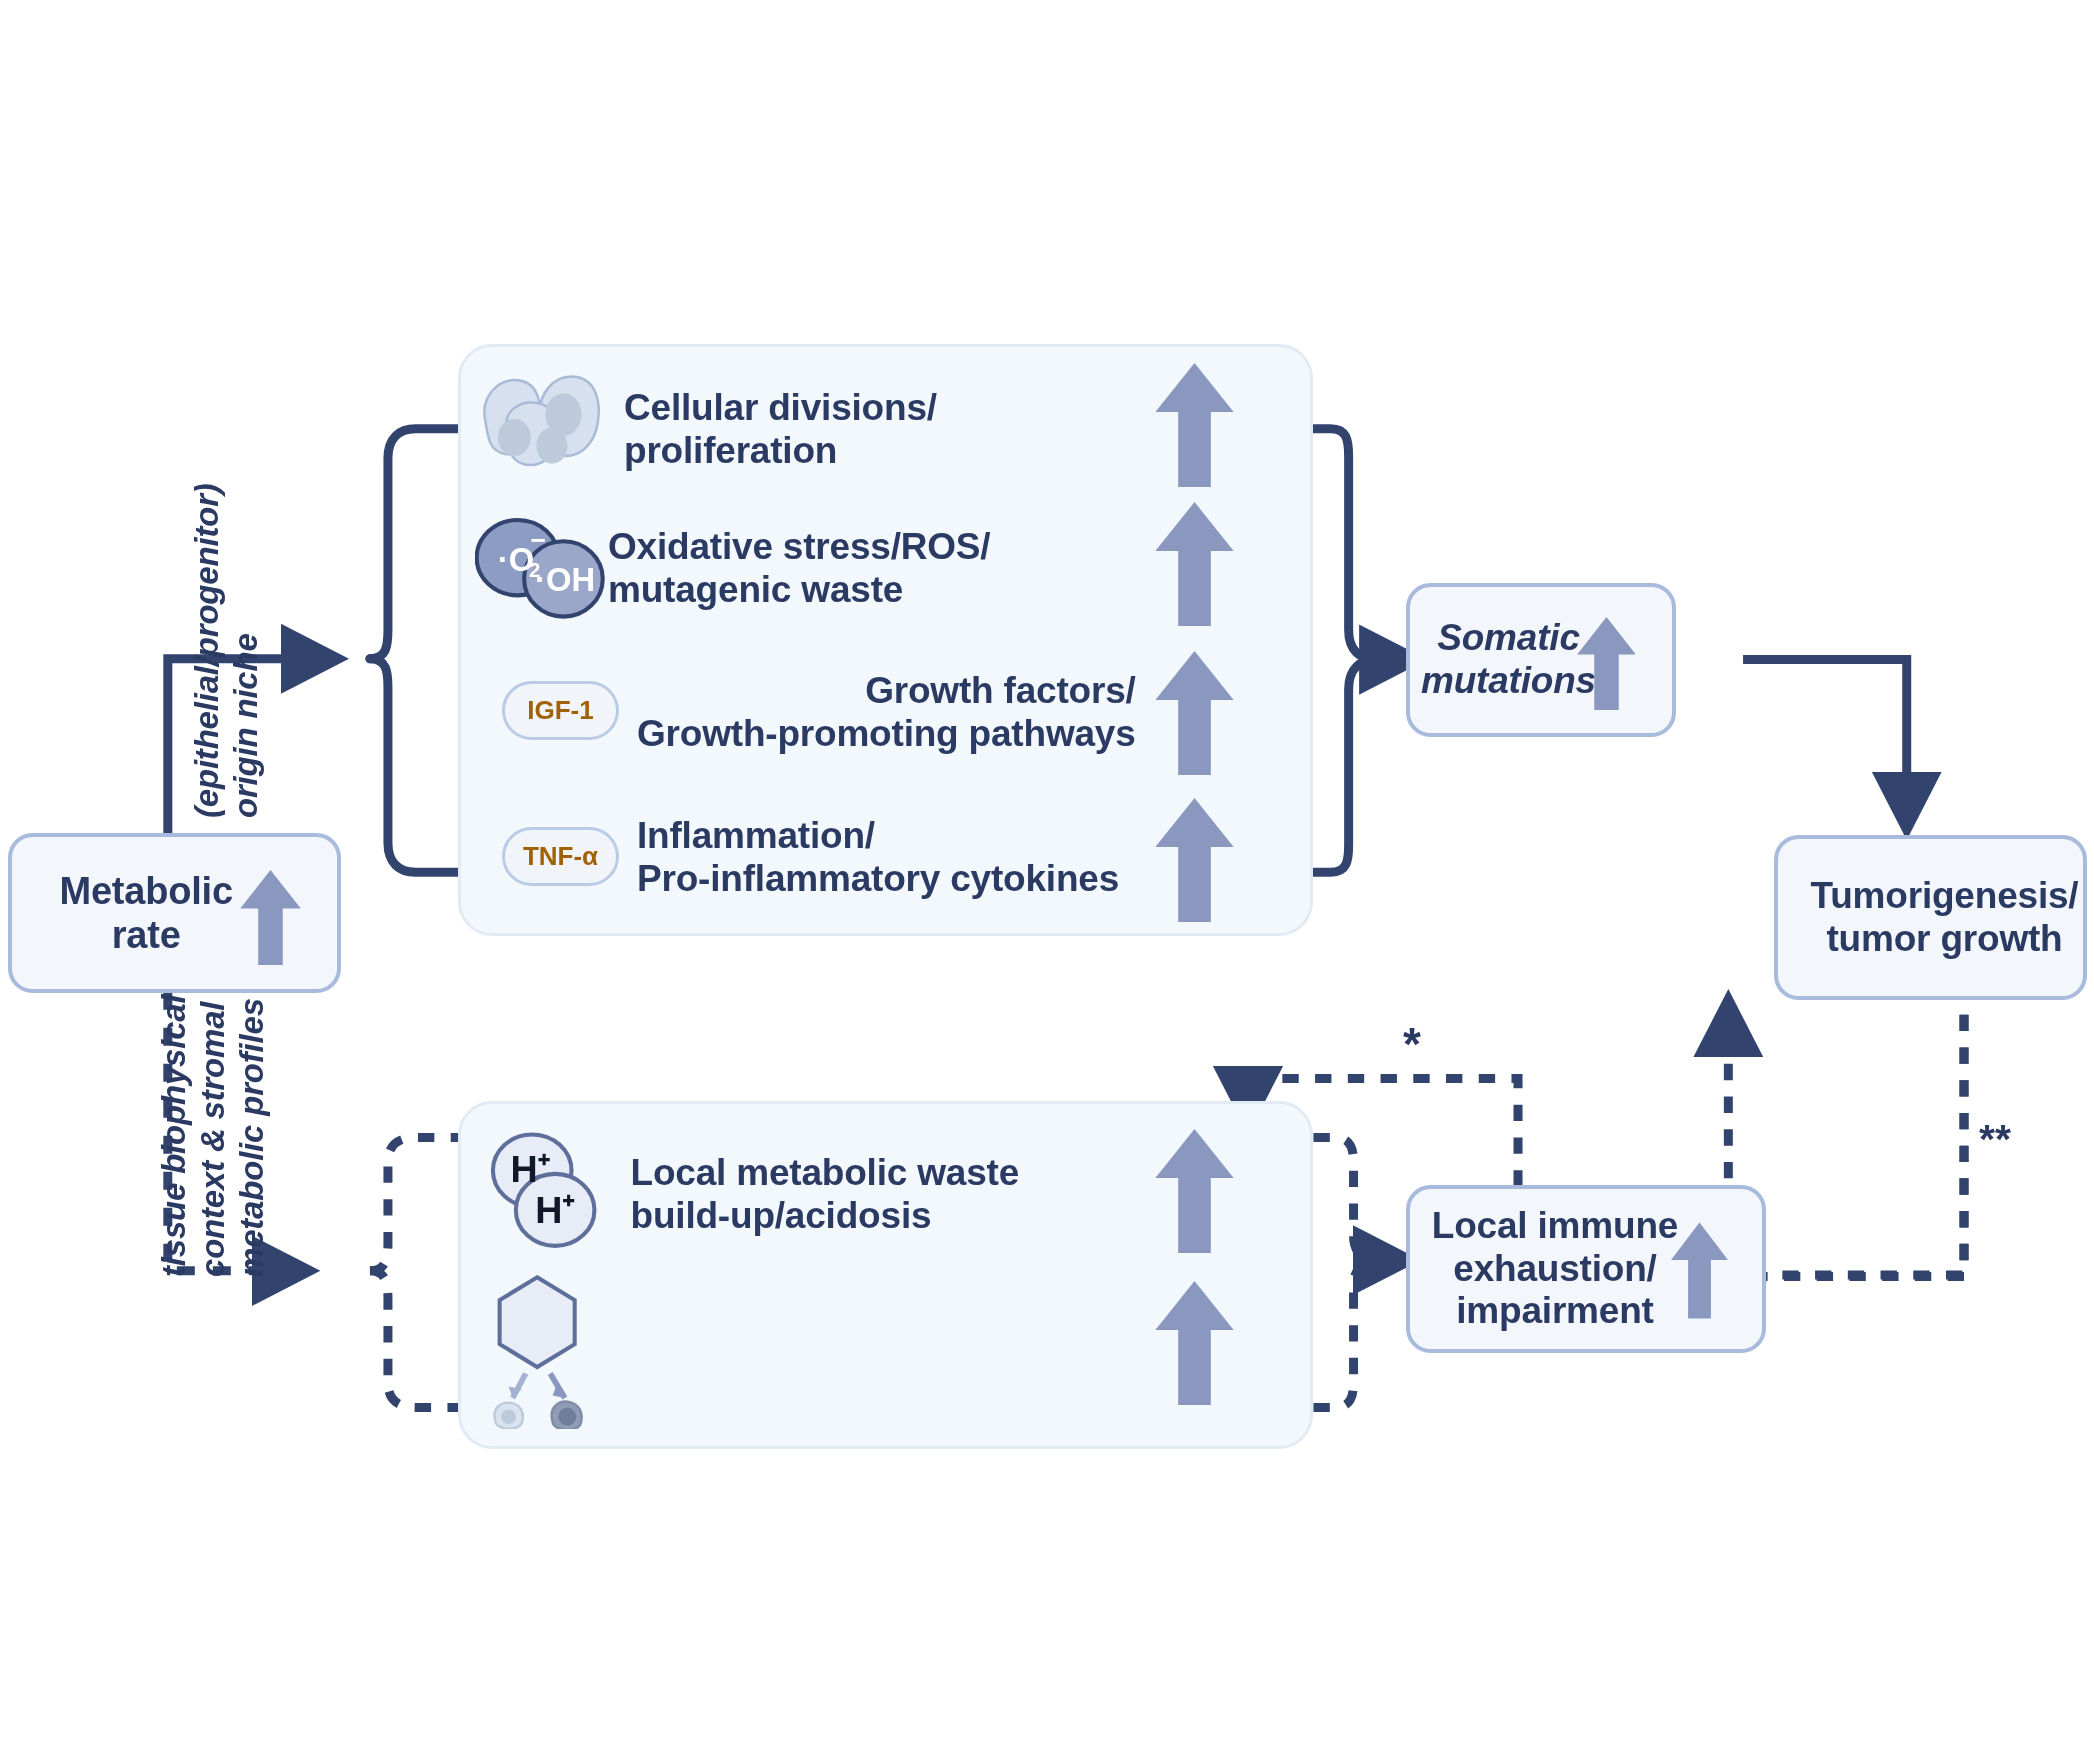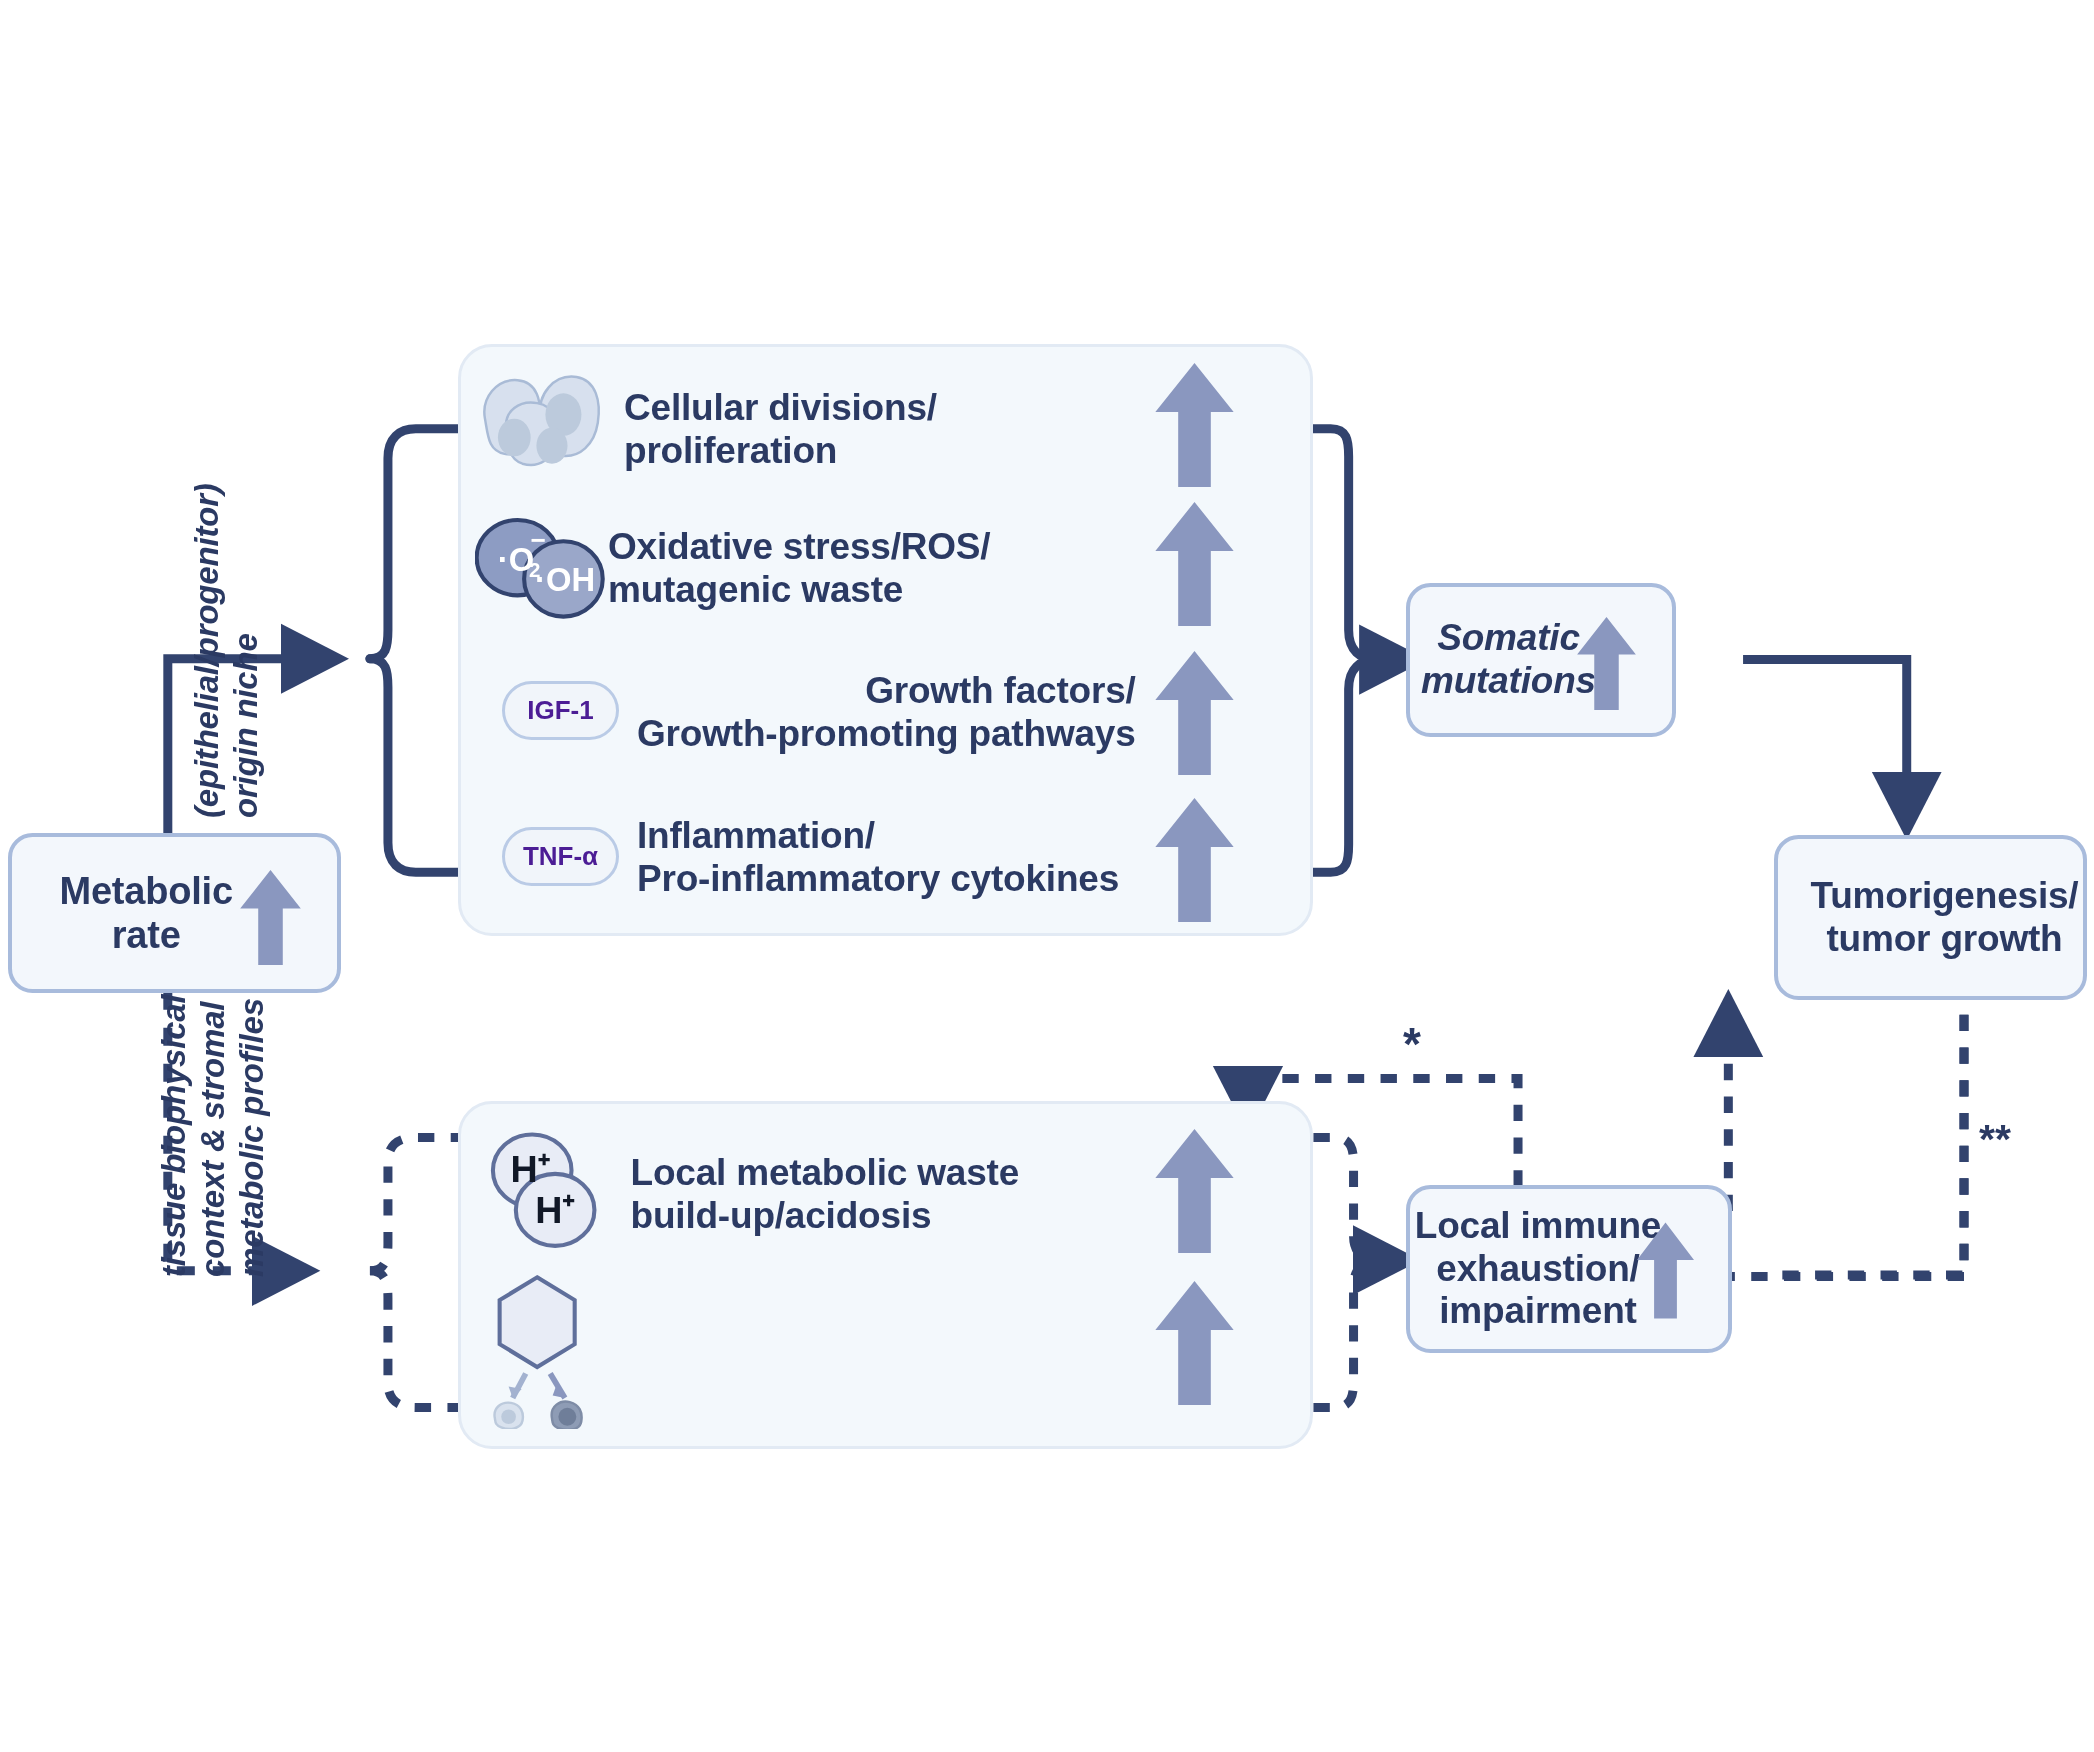--- a/index.html
+++ b/index.html
@@ -42,21 +42,21 @@
     line-height:1.16;letter-spacing:-0.2px;
   }
 
   
   .pill{
     position:absolute;
     background:#F1F5FA;
     border:3.3px solid #BACBE6;
     border-radius:33px;
     display:flex;align-items:center;justify-content:center;
-    color:#4c1d95;font-weight:600;
+    color:#a16207;font-weight:600;
     box-sizing:border-box;
   }
 
   
   .vlabel{
     position:absolute;
     color:#2B3A63;
     font-style:italic;
     font-weight:bold;
     white-space:pre-line;
@@ -149,21 +149,21 @@
         <path d="M36 0 L72 46 L51 46 L51 114 L21 114 L21 46 L0 46 Z" fill="#8A97BF"></path>
       </svg>
     </span>
   </div>
 
   <div class="node" style="left:1774px;top:835px;width:313px;height:165px;font-size:37px;padding-left:28px;">
     <span class="lbl">Tumorigenesis/
 tumor growth</span>
   </div>
 
-  <div class="node" style="left:1406px;top:1185px;width:326px;height:168px;font-size:37px;">
+  <div class="node" style="left:1406px;top:1185px;width:360px;height:168px;font-size:37px;">
     <span class="lbl" style="padding-right:62px;">Local immune
 exhaustion/
 impairment</span>
     <span class="uparrow" style="right:34px;top:33px;">
       <svg width="57" height="97" viewBox="0 0 70 118">
         <path d="M35 0 L70 46 L49 46 L49 118 L21 118 L21 46 L0 46 Z" fill="#8A97BF"></path>
       </svg>
     </span>
   </div>
 

